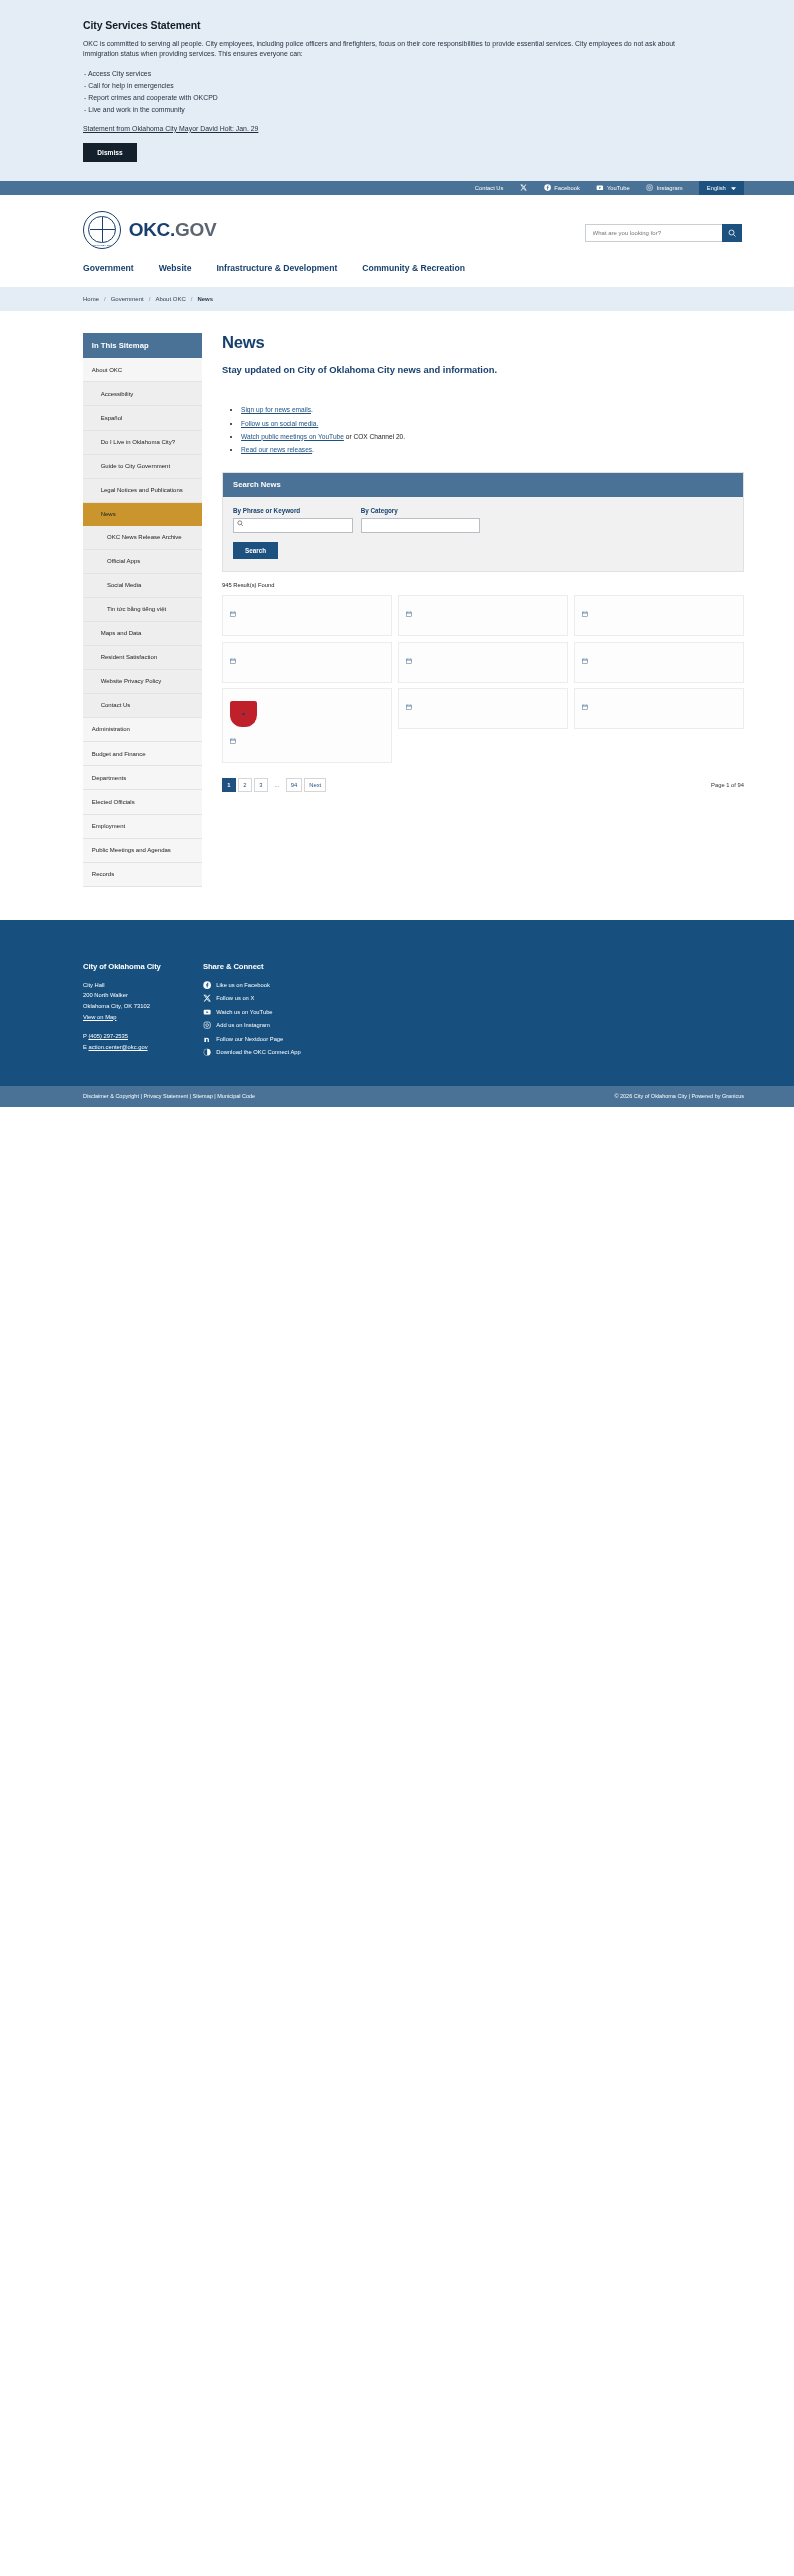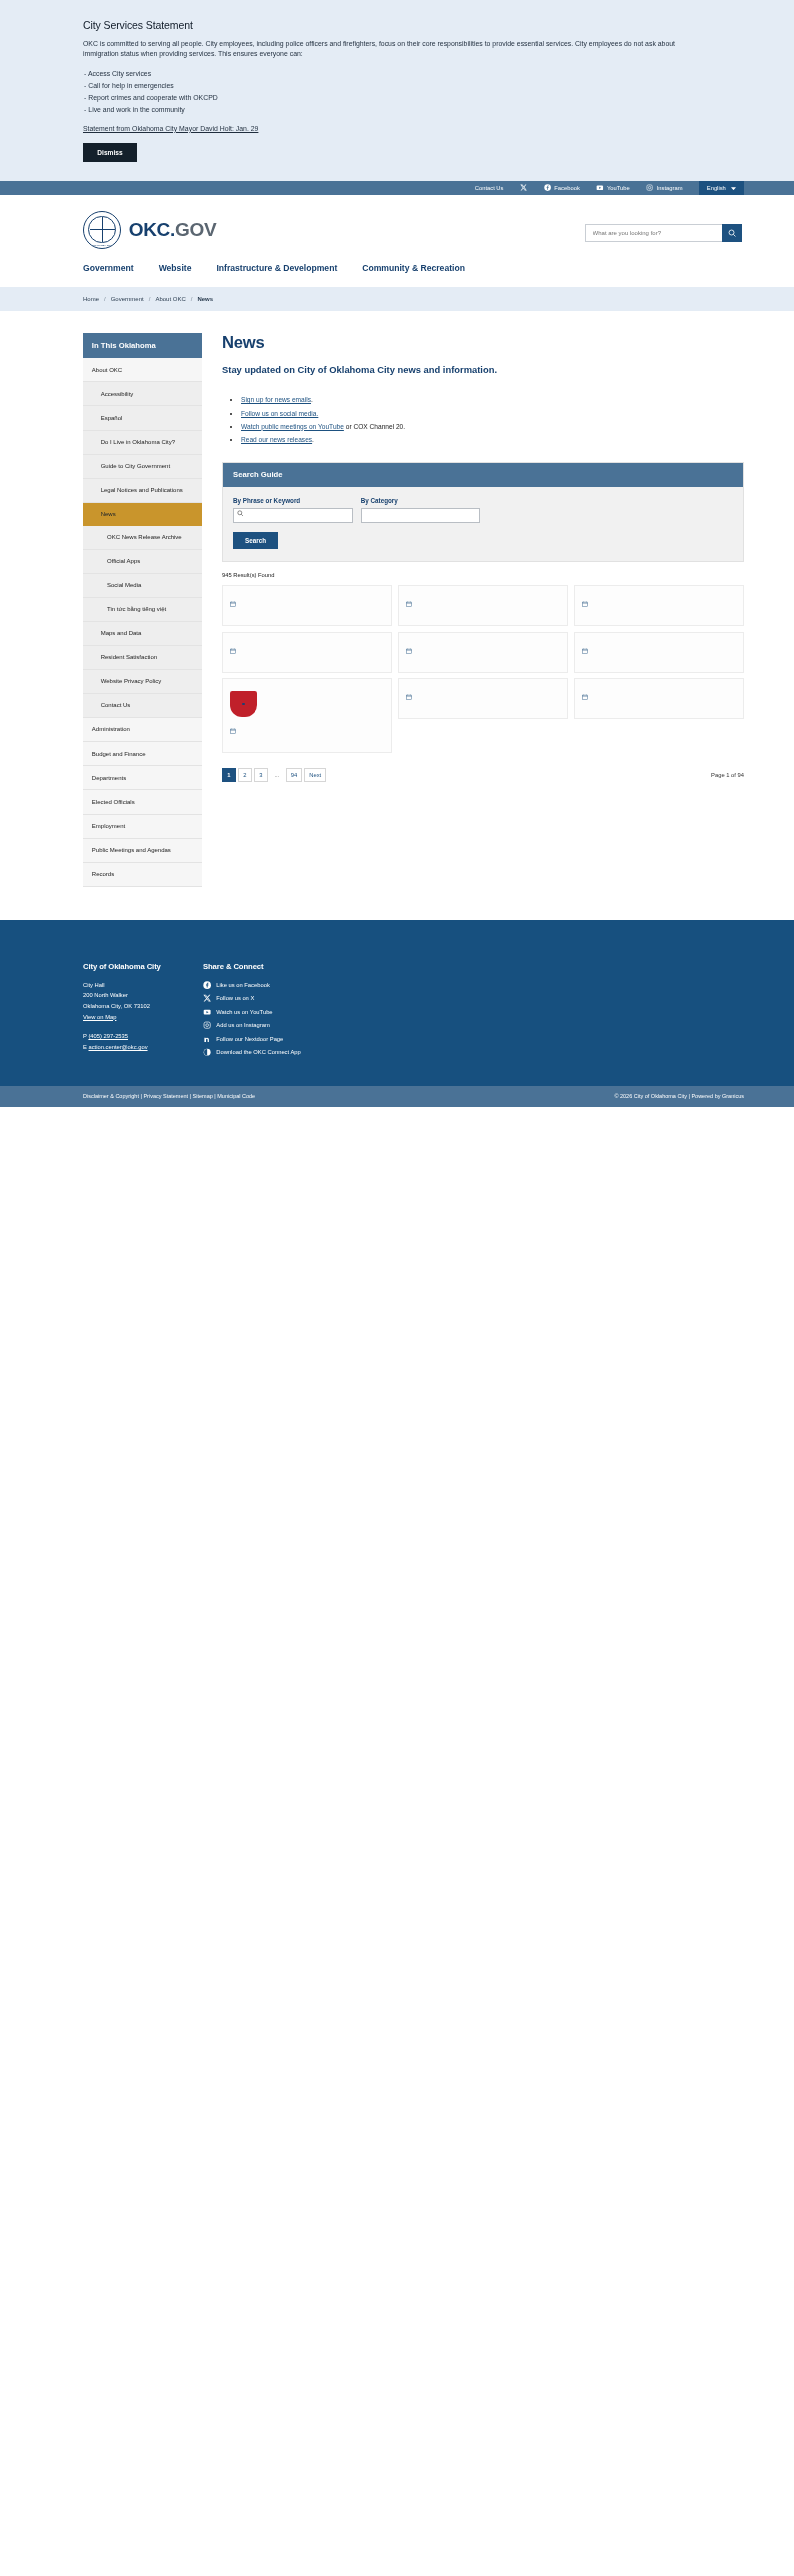--- a/index.html
+++ b/index.html
@@ -12,21 +12,21 @@
   }
   a { color: inherit; text-decoration: none; }
 
   
   .alert-banner {
     background: #e4ecf5;
     padding: 19px 83px 19px 83px;
   }
   .alert-title {
     font-size: 10.5px;
-    font-weight: normal;
+    font-weight: bold;
     color: #111c29;
     margin-bottom: 7.7px;
     letter-spacing: -0.1px;
   }
   .alert-body {
     font-size: 6.9px;
     line-height: 1.55;
     color: #1f2d3d;
     max-width: 651px;
   }
@@ -223,21 +223,21 @@
     font-weight: bold;
     color: #17406e;
     letter-spacing: -0.2px;
     margin-bottom: 10px;
   }
   .lede {
     font-size: 9.4px;
     font-weight: bold;
     color: #17406e;
     line-height: 1.45;
-    margin-bottom: 17px;
+    margin-bottom: 27px;
     max-width: 353px;
   }
   .lede-list {
     margin: 0 0 15.4px 19px;
     font-size: 6.6px;
     line-height: 2;
     color: #1b1b1b;
   }
   .lede-list li { list-style: disc; }
   .lede-list a { color: #1d5180; text-decoration: underline; }
@@ -531,21 +531,21 @@
   <a href="#" class="breadcrumb-item">Government</a>
   <span class="breadcrumb-sep">/</span>
   <a href="#" class="breadcrumb-item">About OKC</a>
   <span class="breadcrumb-sep">/</span>
   <span class="breadcrumb-item current">News</span>
 </div>
 
 <div class="page-wrap">
 
   <aside class="sidebar">
-    <div class="sidebar-head">In This Oklahoma</div>
+    <div class="sidebar-head">In This Sitemap</div>
     <div id="sidebar-items">
         <div class="side-item"><span>About OKC</span></div>
         <div class="side-item sub"><span>Accessibility</span></div>
         <div class="side-item sub"><span>Español</span></div>
         <div class="side-item sub"><span>Do I Live in Oklahoma City?</span></div>
         <div class="side-item sub"><span>Guide to City Government</span></div>
         <div class="side-item sub"><span>Legal Notices and Publications</span></div>
         <div class="side-item sub active"><span>News</span></div>
         <div class="side-item sub" style="padding-left: 24px;"><span>OKC News Release Archive</span></div>
         <div class="side-item sub" style="padding-left: 24px;"><span>Official Apps</span></div>
@@ -569,21 +569,21 @@
     <h1 class="page-title">News</h1>
     <h2 class="lede">Stay updated on City of Oklahoma City news and information.</h2>
     <ul class="lede-list" id="lede-list">
         <li><a href="#">Sign up for news emails</a><span>.</span></li>
         <li><a href="#">Follow us on social media.</a><span></span></li>
         <li><a href="#">Watch public meetings on YouTube</a><span> or COX Channel 20.</span></li>
         <li><a href="#">Read our news releases</a><span>.</span></li>
       </ul>
 
     <section class="search-panel">
-      <div class="search-panel-head">Search Guide</div>
+      <div class="search-panel-head">Search News</div>
       <div class="search-panel-body">
         <div class="field-row">
           <div class="field kw">
             <label class="field-label">By Phrase or Keyword</label>
             <input type="text" placeholder="" style="">
             <span class="mag">
               <svg viewBox="0 0 20 20" width="6.6" height="6.6">
                   <circle cx="8.5" cy="8.5" r="6" fill="none" stroke="#333" stroke-width="1.7"></circle>
                   <line x1="13" y1="13" x2="18" y2="18" stroke="#333" stroke-width="1.7"></line>
                 </svg>

